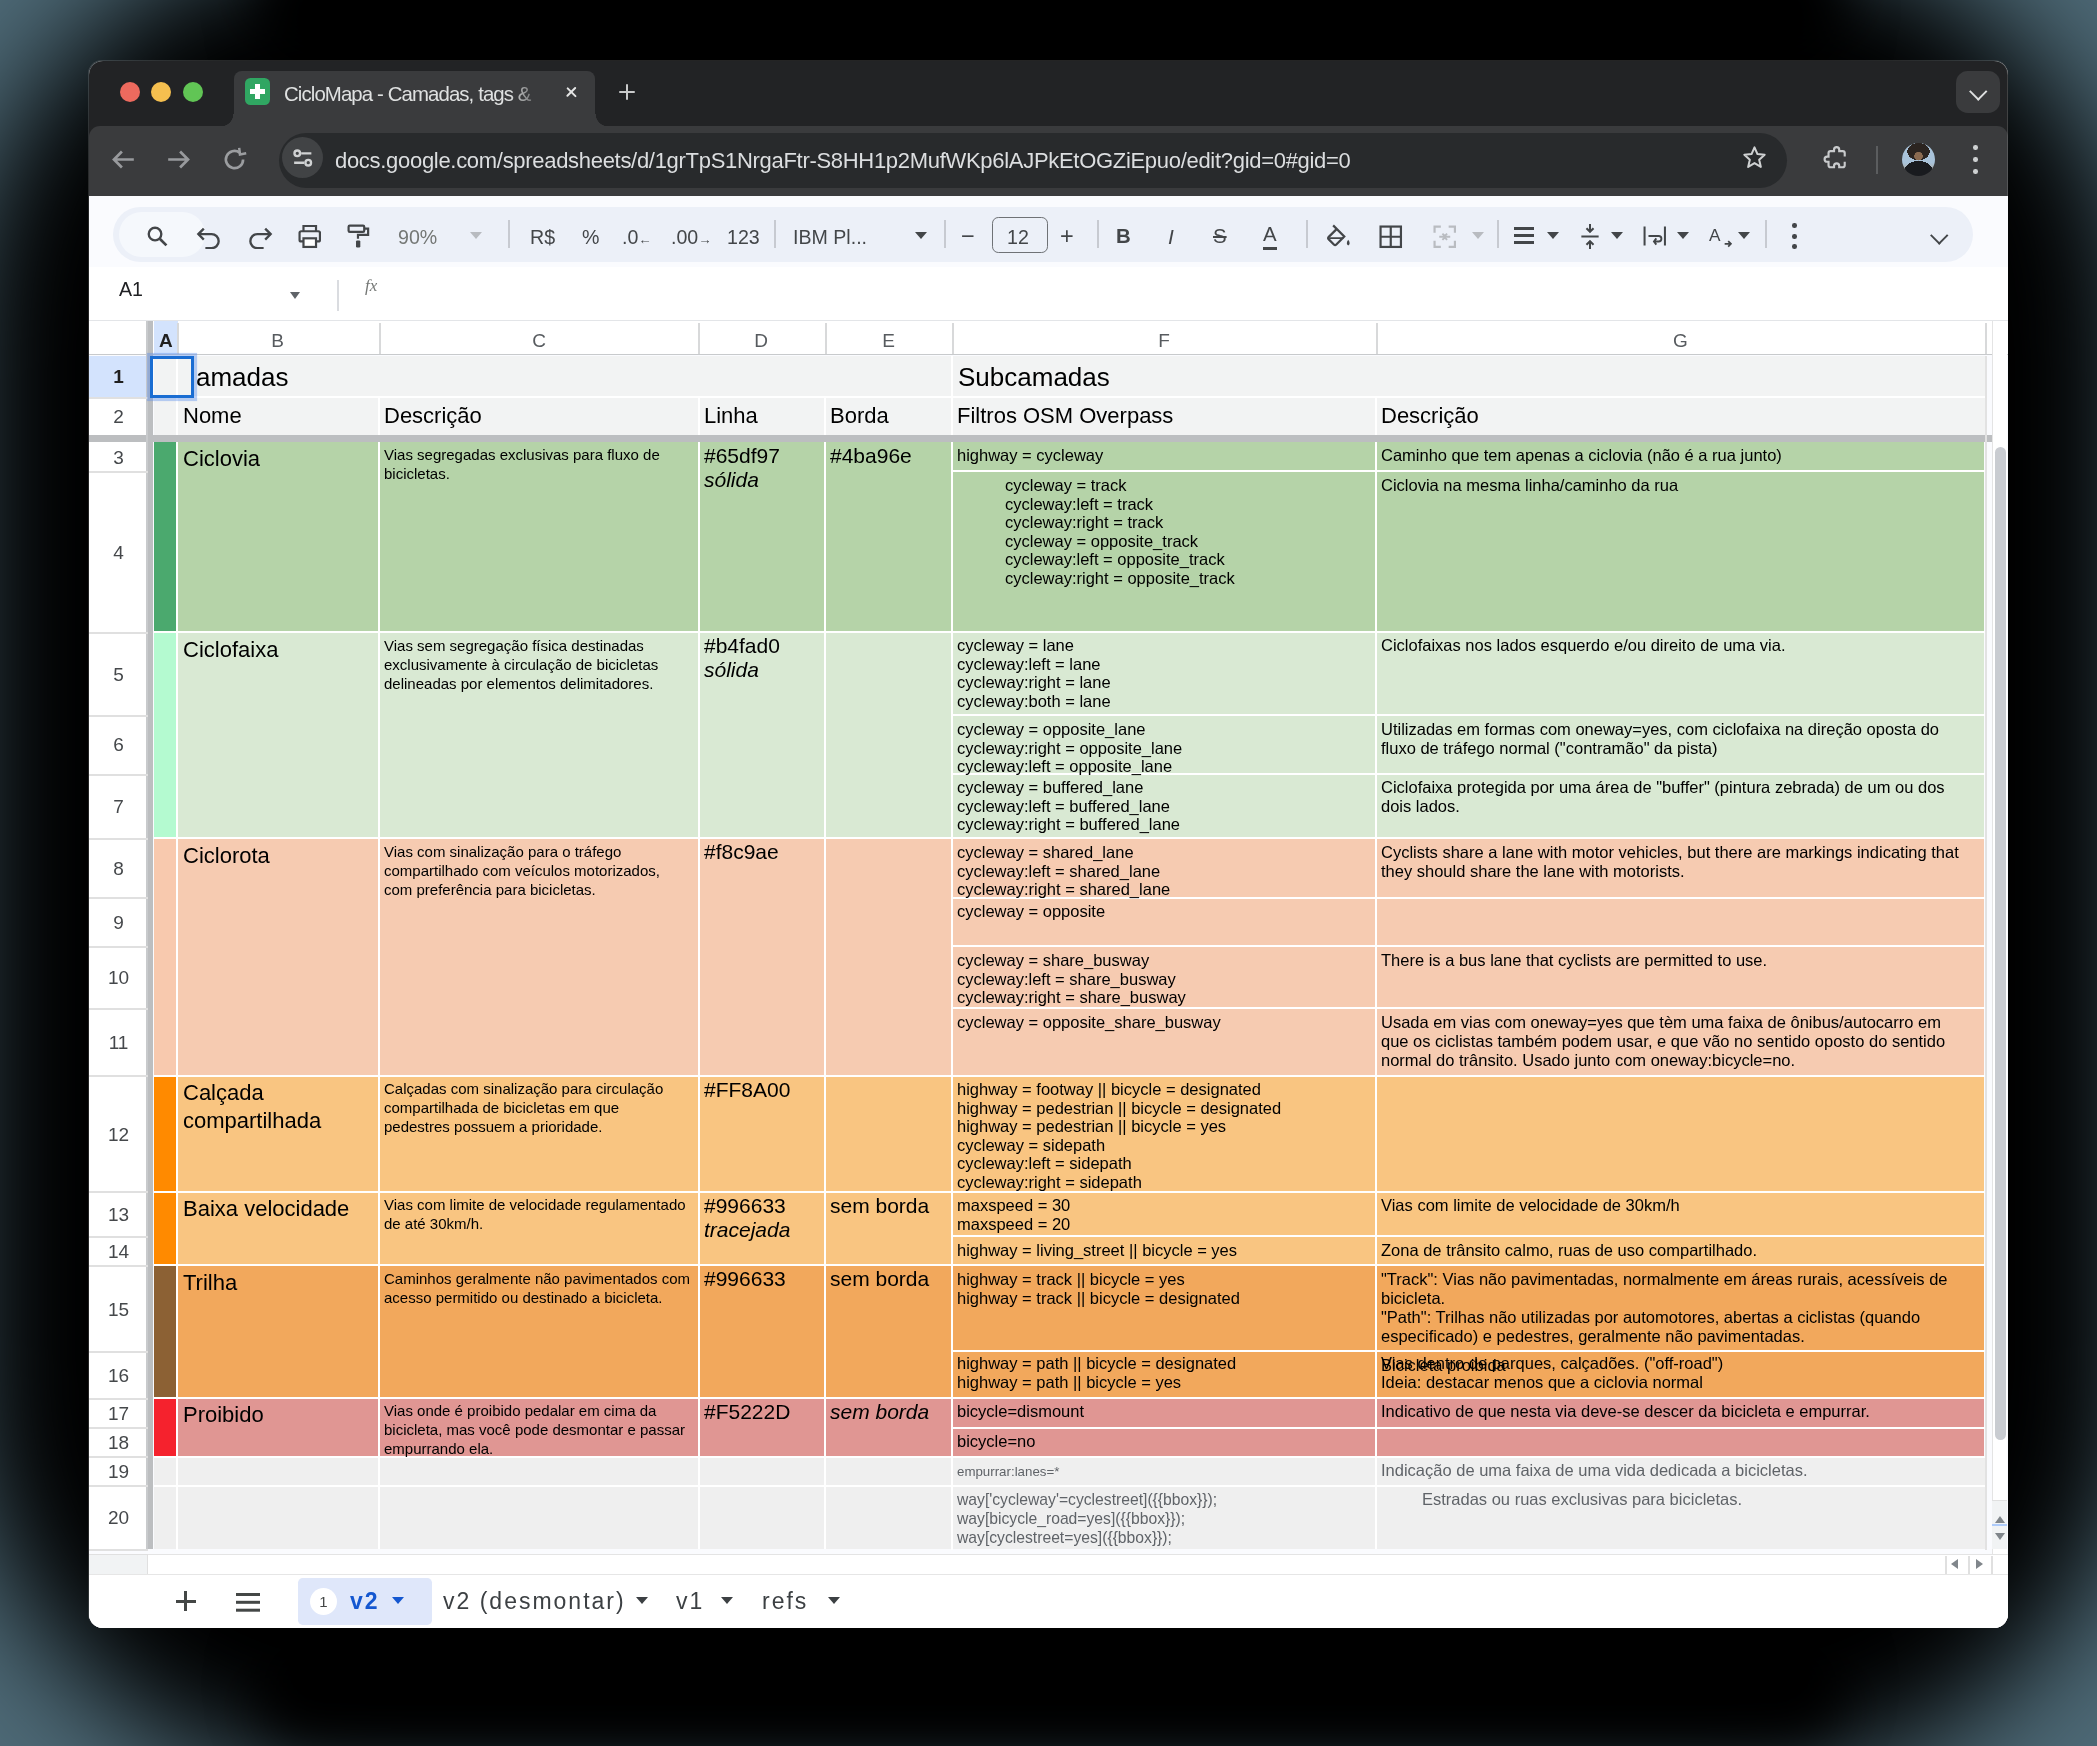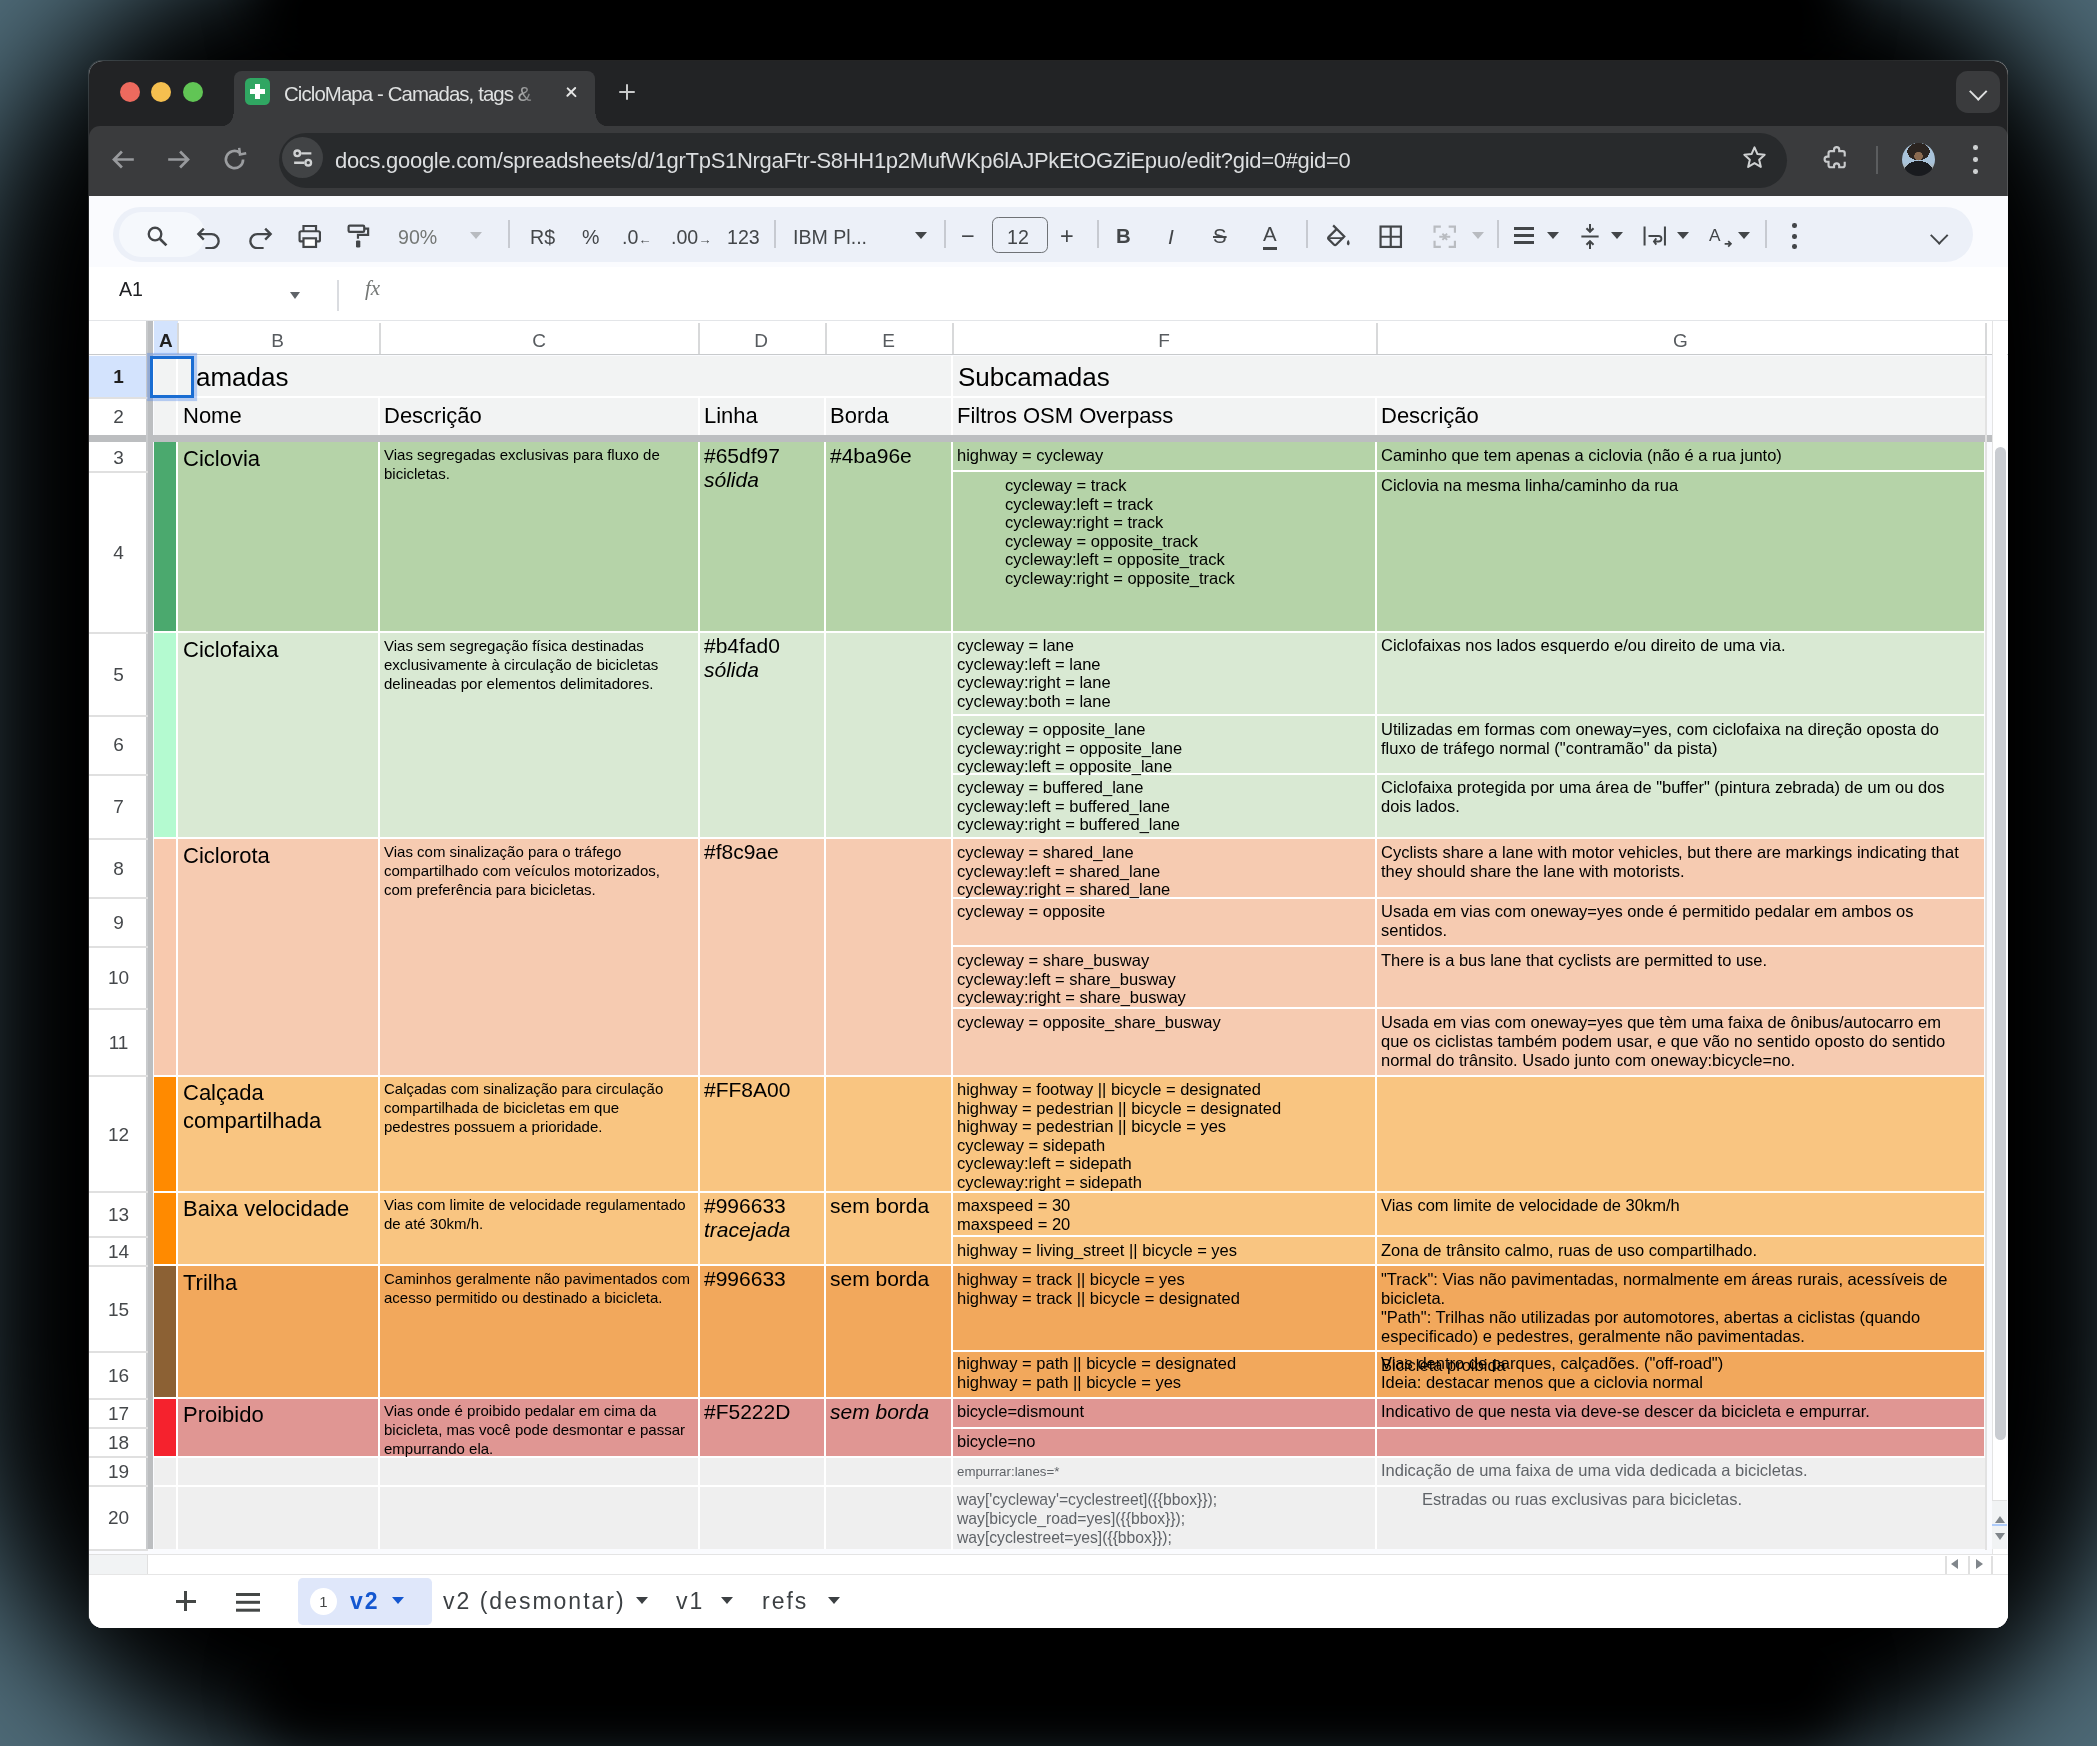--- a/index.html
+++ b/index.html
@@ -226,21 +226,21 @@
     <div class="dd" style="left:1738px;top:232px;"></div>
     <div class="vsep" style="left:1765px;"></div>
     <div class="dot3" style="left:1792px;top:223px;background:#434649;"></div>
     <div class="dot3" style="left:1792px;top:234px;background:#434649;"></div>
     <div class="dot3" style="left:1792px;top:244px;background:#434649;"></div>
     <div class="chev" style="left:1933px;top:229px;border-color:#434649;border-width:2.4px;"></div>
 
     <div class="abs" style="left:119px;top:278px;font-size:19.6px;color:#202124;">A1</div>
     <div class="dd" style="left:290px;top:292px;border-top-color:#5f6368;border-left-width:5.5px;border-right-width:5.5px;border-top-width:7px;"></div>
     <div class="abs" style="left:337px;top:280px;width:1.6px;height:31px;background:#dadce0;"></div>
-    <div class="abs" style="left:365px;top:276px;font-size:21px;font-style:italic;color:#747775;font-family:'Liberation Serif',serif;">fx</div>
+    <div class="abs" style="left:365px;top:276px;font-size:17px;font-style:italic;color:#747775;font-family:'Liberation Serif',serif;">fx</div>
 
     <div class="abs" style="left:154px;top:321px;width:23.5px;height:33px;background:#d3e3fd;"></div>
     <div class="colletter" style="left:154px;width:23.5px;color:#1f1f1f;font-weight:bold;">A</div>
     <div class="colletter" style="left:177px;width:201px;">B</div>
     <div class="colletter" style="left:379px;width:320px;">C</div>
     <div class="colletter" style="left:698px;width:126px;">D</div>
     <div class="colletter" style="left:825px;width:127px;">E</div>
     <div class="colletter" style="left:952px;width:424px;">F</div>
     <div class="colletter" style="left:1376px;width:609px;">G</div>
     <div class="abs" style="left:177px;top:323px;width:1.6px;height:31px;background:#d8d9da;"></div>
@@ -396,22 +396,20 @@
     <div class="ct t19" style="left:384px;top:842px;">Vias com sinalização para o tráfego
 compartilhado com veículos motorizados,
 com preferência para bicicletas.</div>
     <div class="ct t27" style="left:704px;top:840px;">#f8c9ae</div>
     <div class="ct" style="left:957px;top:843px;">cycleway = shared_lane
 cycleway:left = shared_lane
 cycleway:right = shared_lane</div>
     <div class="ct g21" style="left:1381px;top:843px;">Cyclists share a lane with motor vehicles, but there are markings indicating that
 they should share the lane with motorists.</div>
     <div class="ct" style="left:957px;top:902px;">cycleway = opposite</div>
-    <div class="ct g21" style="left:1381px;top:902px;">Usada em vias com oneway=yes onde é permitido pedalar em ambos os
-sentidos.</div>
     <div class="ct" style="left:957px;top:951px;">cycleway = share_busway
 cycleway:left = share_busway
 cycleway:right = share_busway</div>
     <div class="ct g21" style="left:1381px;top:951px;">There is a bus lane that cyclists are permitted to use.</div>
     <div class="ct" style="left:957px;top:1013px;">cycleway = opposite_share_busway</div>
     <div class="ct g21" style="left:1381px;top:1013px;">Usada em vias com oneway=yes que tèm uma faixa de ônibus/autocarro em
 que os ciclistas também podem usar, e que vão no sentido oposto do sentido
 normal do trânsito. Usado junto com oneway:bicycle=no.</div>
 
     <div class="ct t28" style="left:183px;top:1079px;">Calçada

